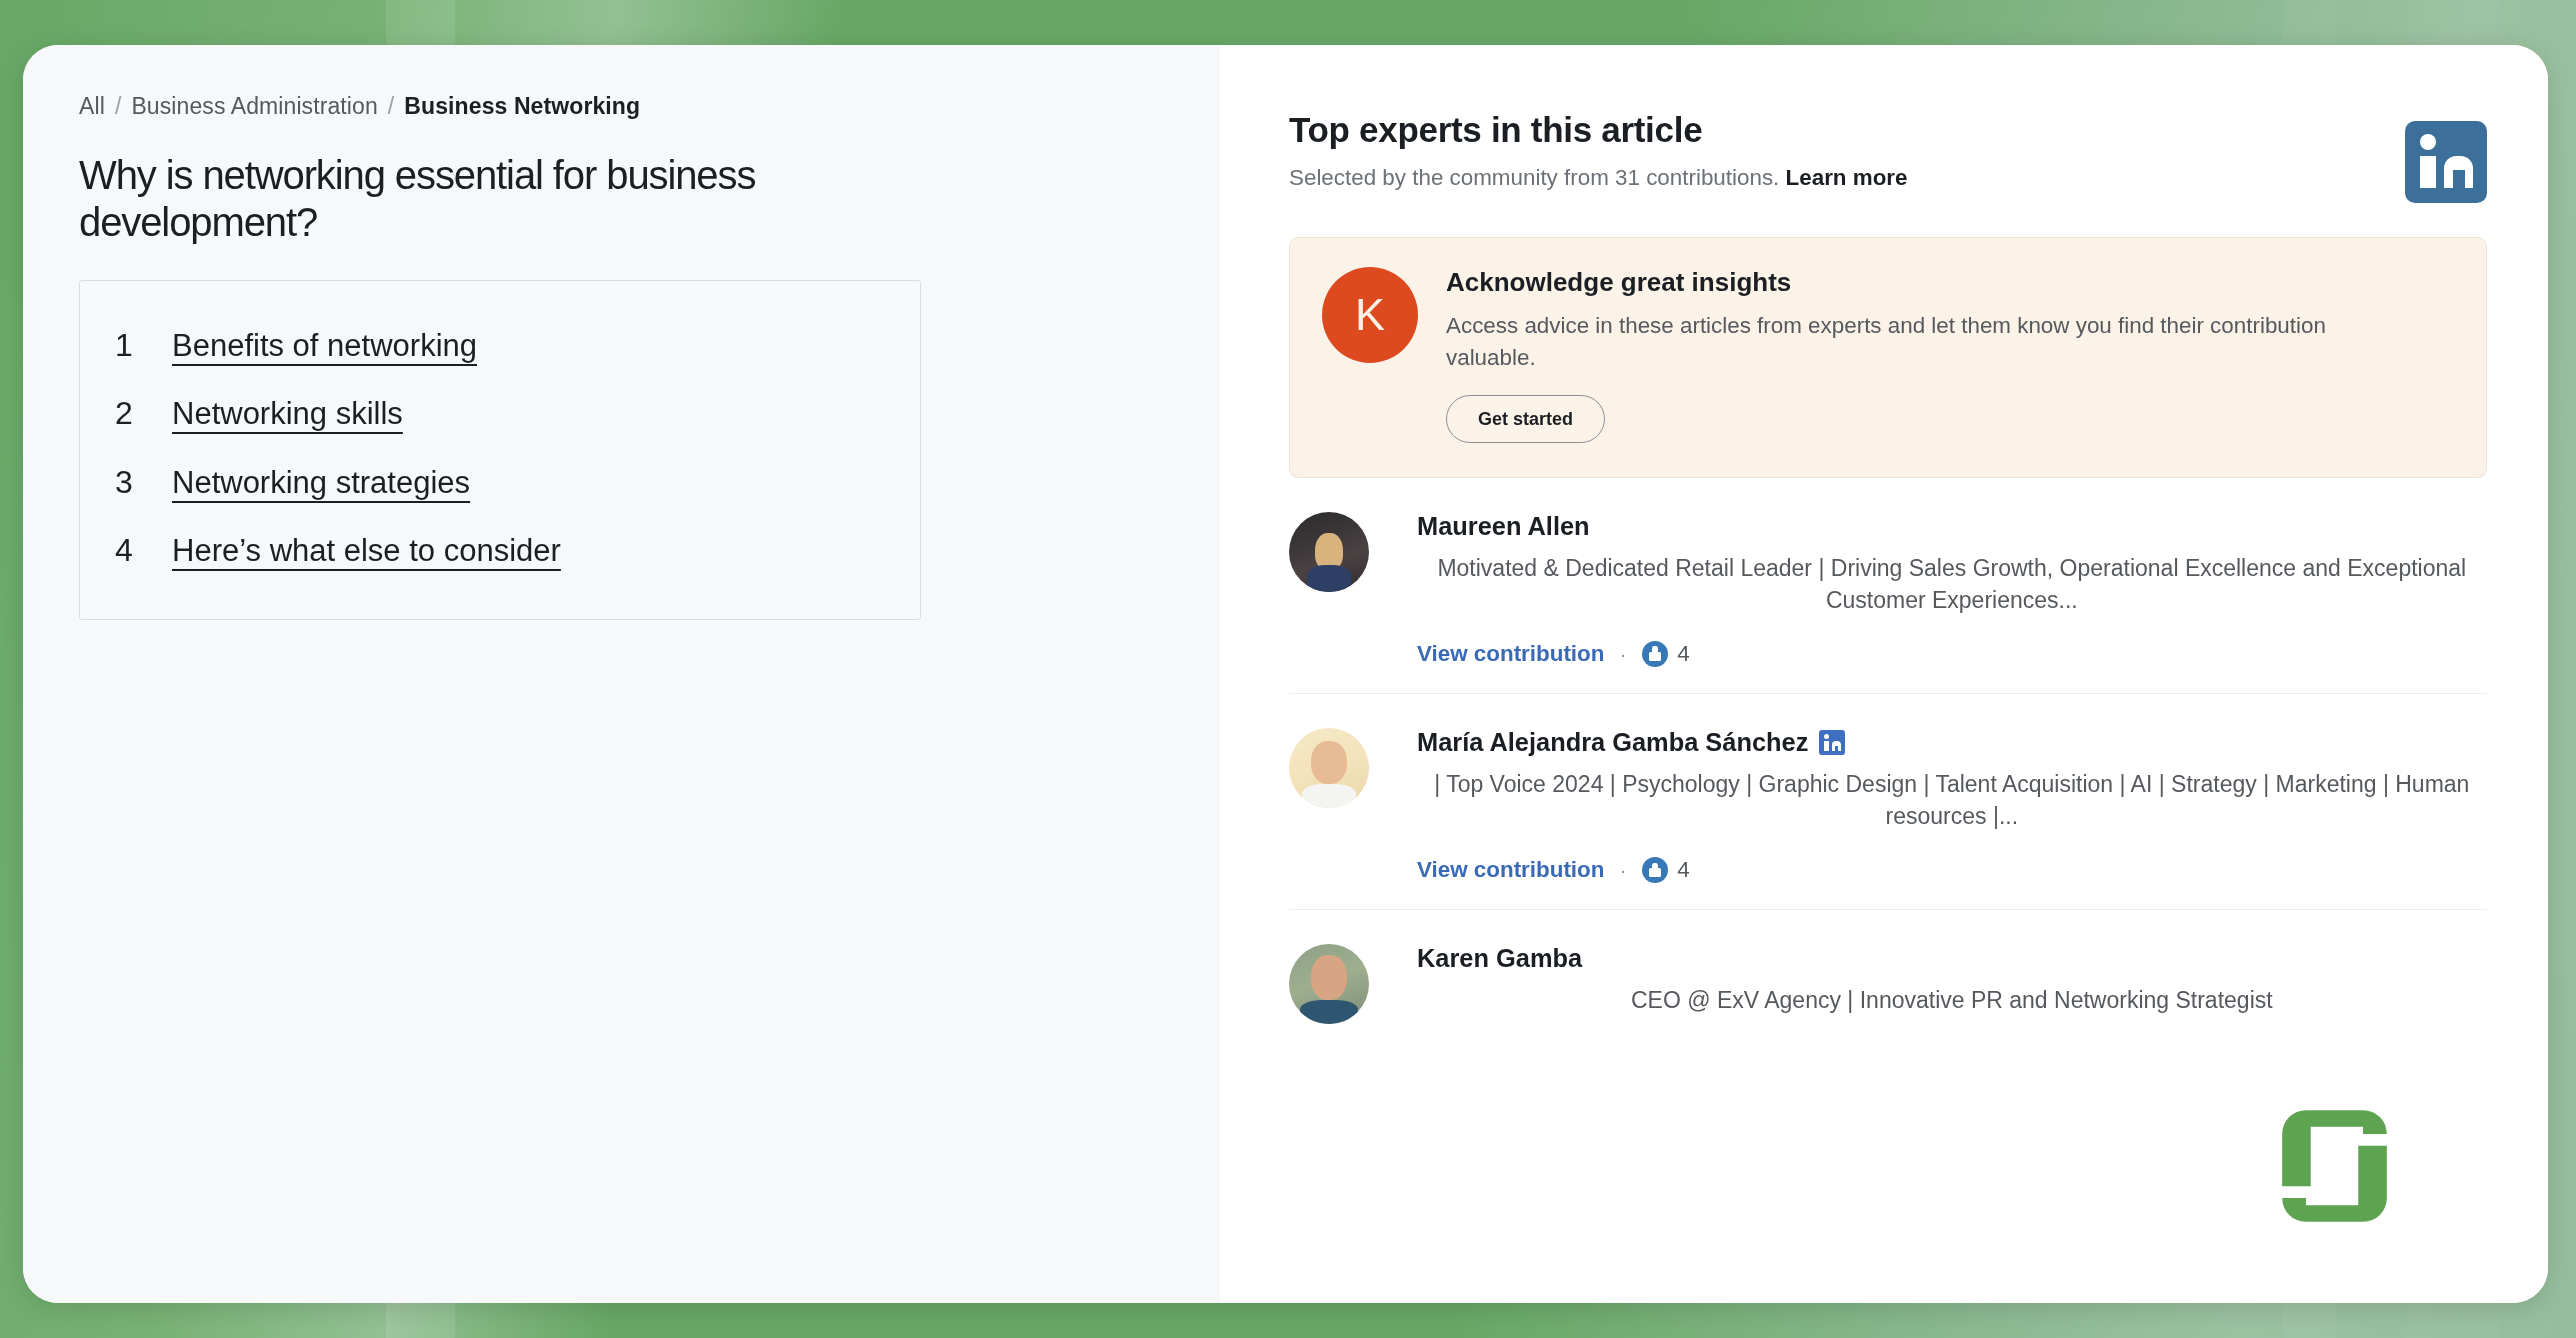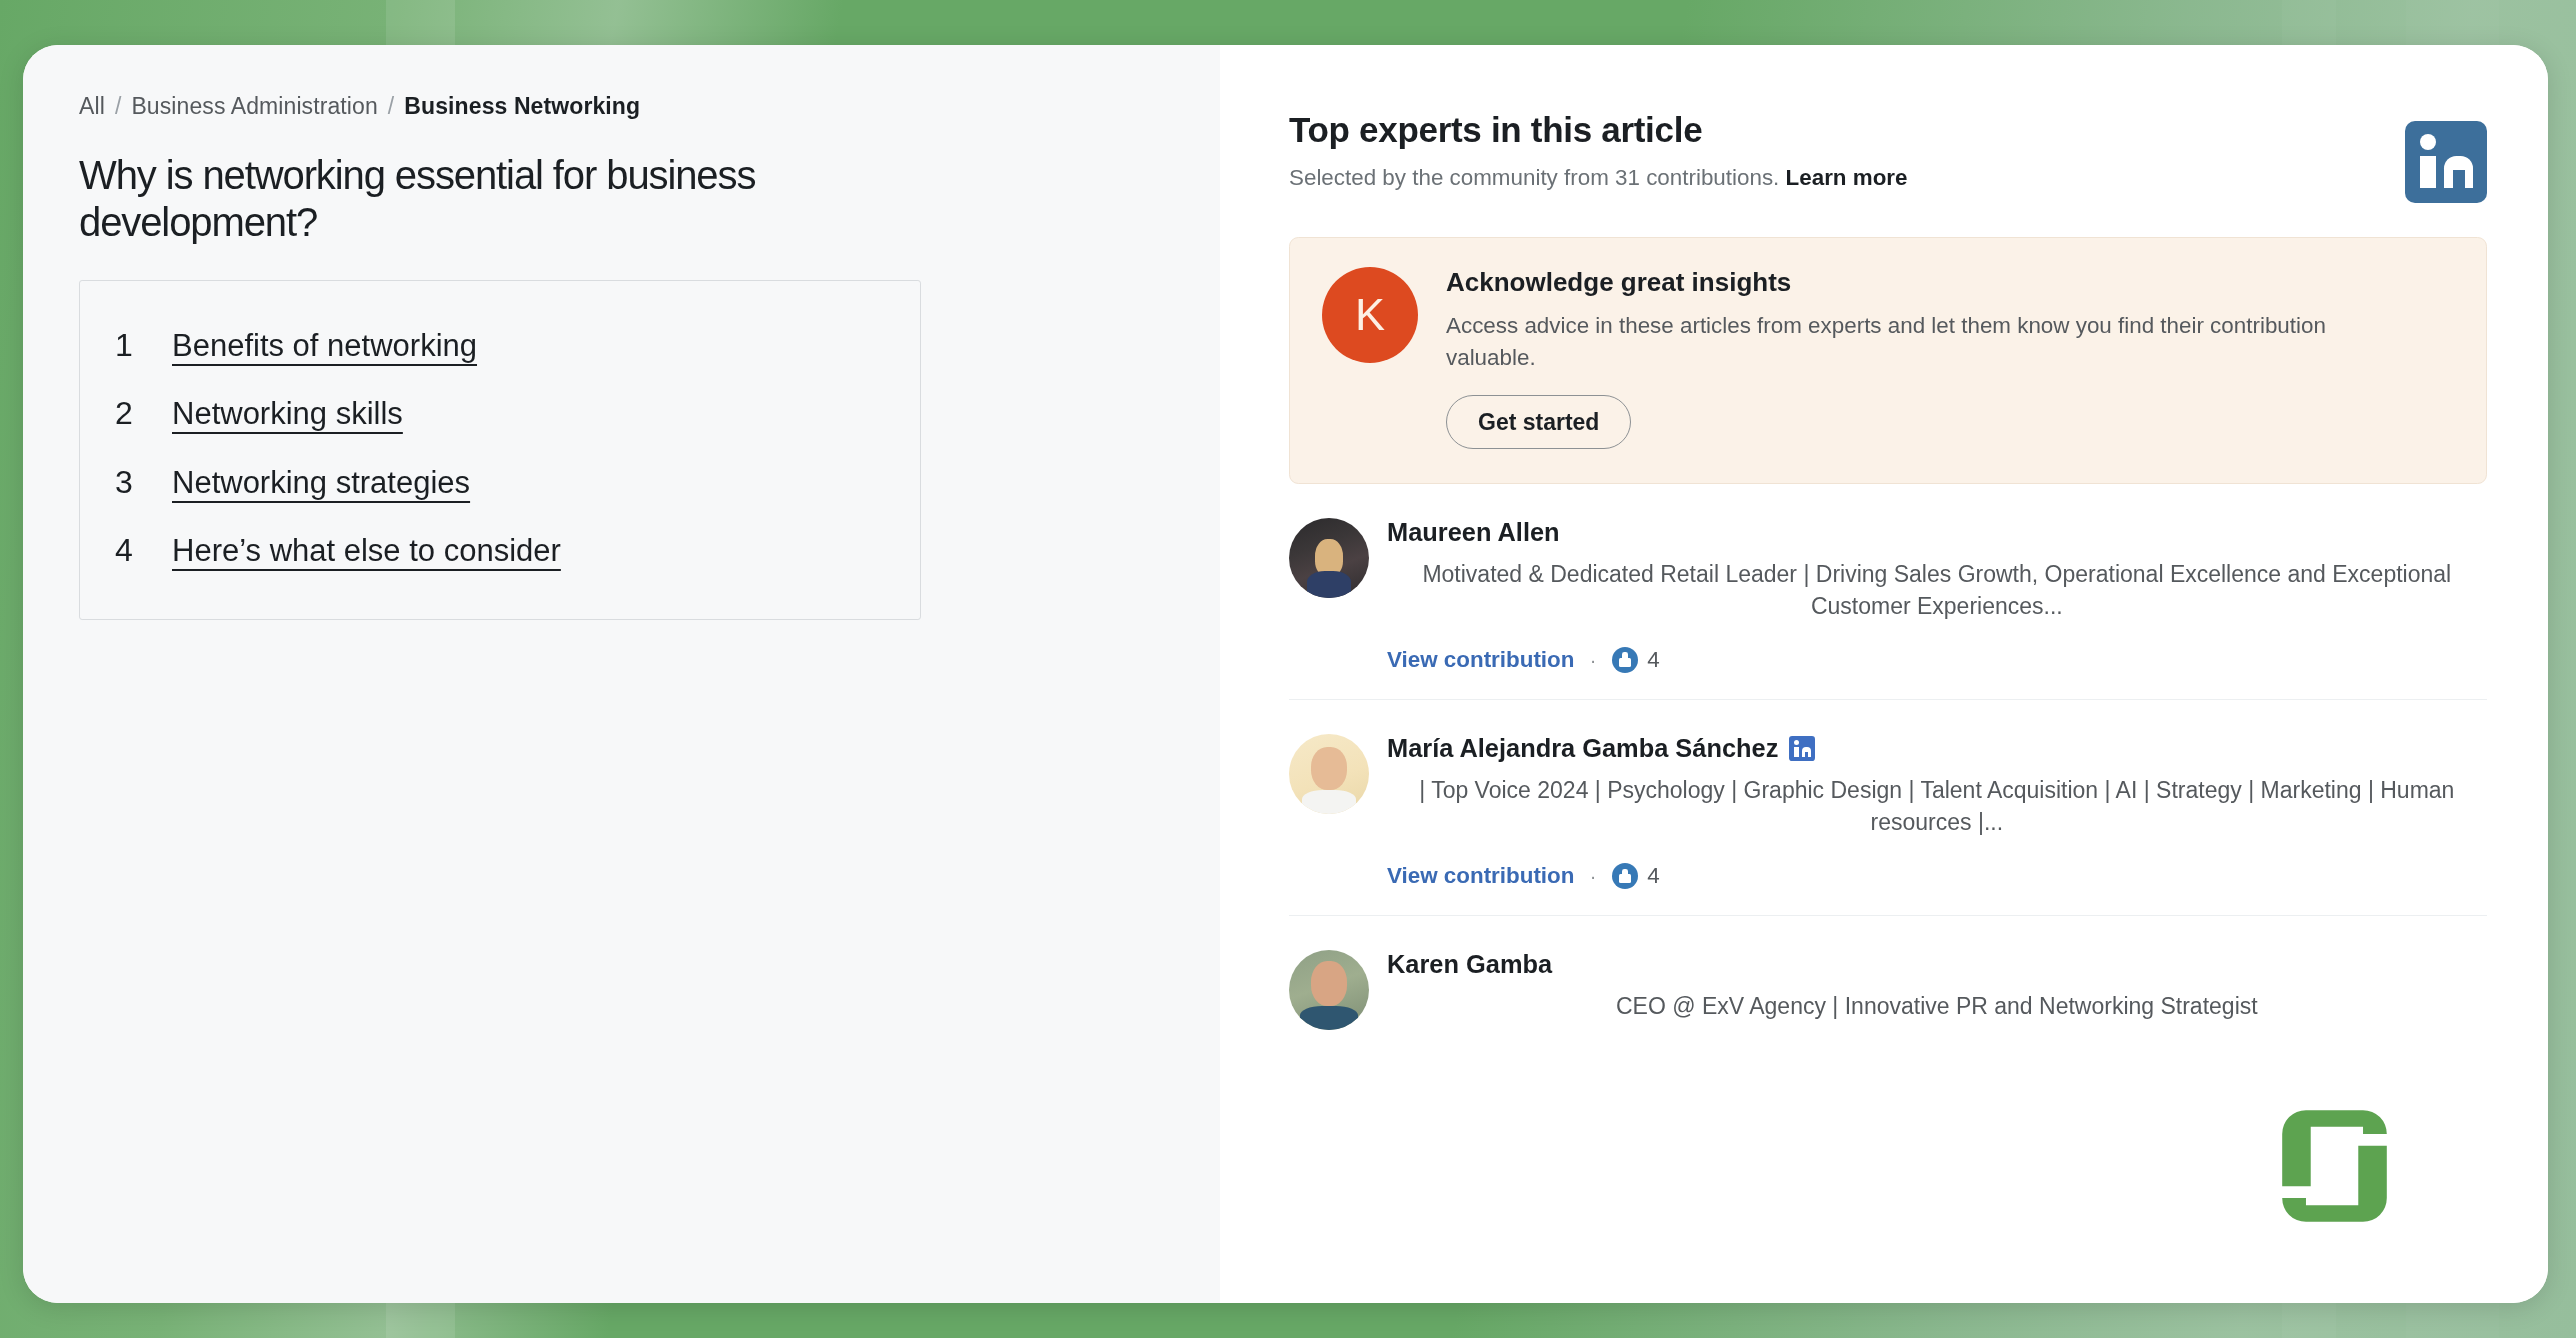--- a/index.html
+++ b/index.html
@@ -190,31 +190,31 @@
     color:#55595d;
     max-width:948px;
   }
   .get-started {
     margin-top:21.6px;
     display:inline-block;
     border:0.8px solid #8d9194;
     border-radius:770px;
     background:transparent;
     color:#1b1f23;
-    font-size:23px;
+    font-size:18px;
     font-weight:700;
     padding:12.3px 31px;
     cursor:pointer;
     font-family:"Liberation Sans", sans-serif;
   }
 
   
   .expert {
     display:flex;
-    gap:18px;
+    gap:48px;
     padding:34px 0 0 0;
     margin-right:15.4px;
   }
   .expert + .expert { border-top:0.8px solid #eceff1; margin-top:26px; }
   .avatar {
     width:80px; height:80px;
     border-radius:50%;
     flex:0 0 auto;
     overflow:hidden;
     position:relative;

